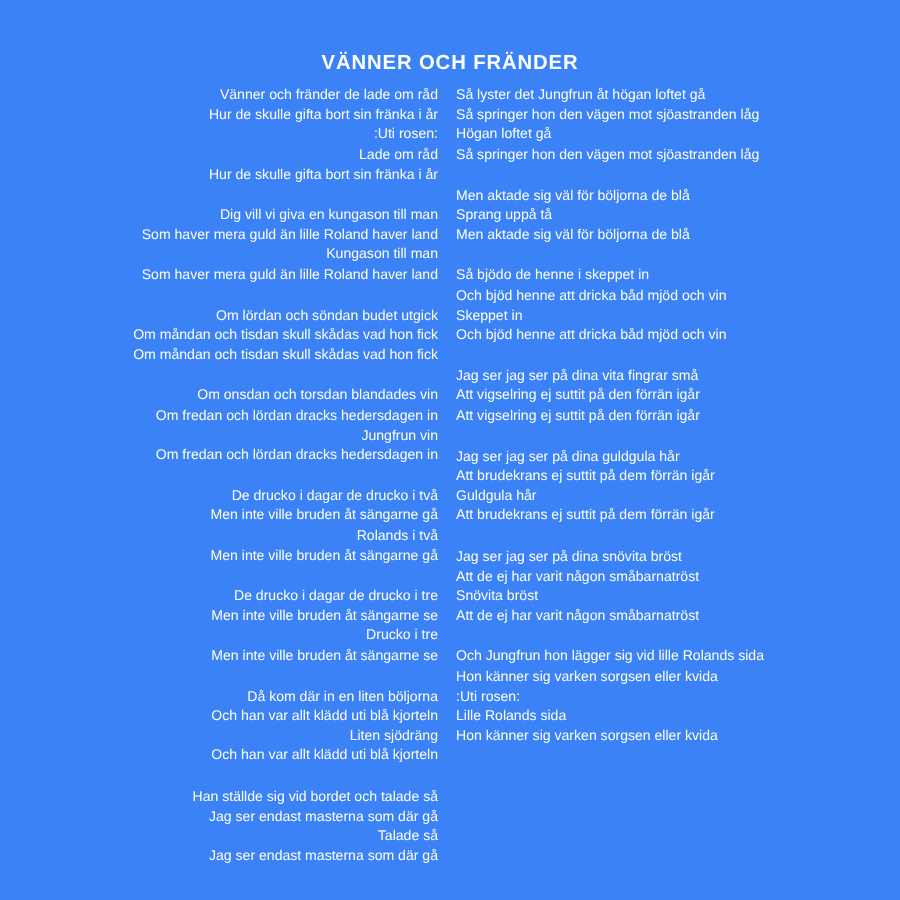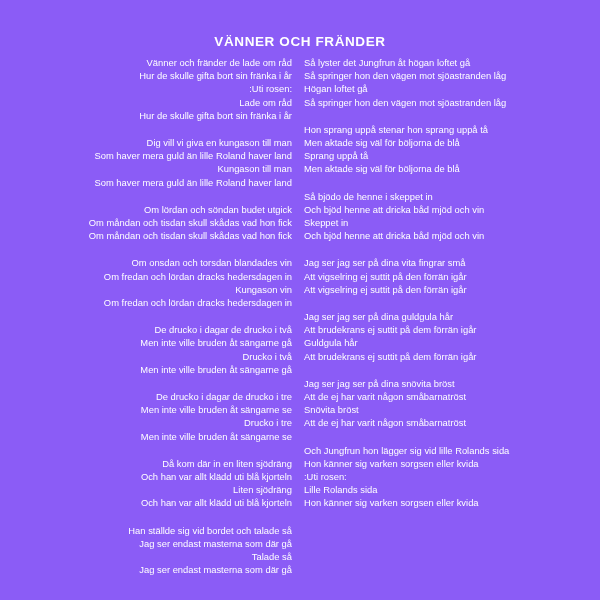--- a/index.html
+++ b/index.html
@@ -10,21 +10,21 @@
     width: 600px;
     height: 600px;
     background: #c4100e;
     font-family: "Liberation Sans", sans-serif;
     overflow: hidden;
   }
   .page {
     position: relative;
     width: 600px;
     height: 600px;
-    background: #8b5cf6;
+    background: #3b82f6;
     box-sizing: border-box;
   }
   .title {
     position: absolute;
     top: 34px;
     left: 0;
     width: 600px;
     text-align: center;
     color: #ffffff;
     font-size: 13.5px;
@@ -88,57 +88,56 @@
           <div class="line">Som haver mera guld än lille Roland haver land</div>
         </div>
         <div class="stanza">
           <div class="line">Om lördan och söndan budet utgick</div>
           <div class="line">Om måndan och tisdan skull skådas vad hon fick</div>
           <div class="line">Om måndan och tisdan skull skådas vad hon fick</div>
         </div>
         <div class="stanza">
           <div class="line">Om onsdan och torsdan blandades vin</div>
           <div class="line">Om fredan och lördan dracks hedersdagen in</div>
-          <div class="line">Kungason vin</div>
+          <div class="line">Jungfrun vin</div>
           <div class="line">Om fredan och lördan dracks hedersdagen in</div>
         </div>
         <div class="stanza">
           <div class="line">De drucko i dagar de drucko i två</div>
           <div class="line">Men inte ville bruden åt sängarne gå</div>
-          <div class="line">Drucko i två</div>
+          <div class="line">Rolands i två</div>
           <div class="line">Men inte ville bruden åt sängarne gå</div>
         </div>
         <div class="stanza">
           <div class="line">De drucko i dagar de drucko i tre</div>
           <div class="line">Men inte ville bruden åt sängarne se</div>
           <div class="line">Drucko i tre</div>
           <div class="line">Men inte ville bruden åt sängarne se</div>
         </div>
         <div class="stanza">
-          <div class="line">Då kom där in en liten sjödräng</div>
+          <div class="line">Då kom där in en liten böljorna</div>
           <div class="line">Och han var allt klädd uti blå kjorteln</div>
           <div class="line">Liten sjödräng</div>
           <div class="line">Och han var allt klädd uti blå kjorteln</div>
         </div>
         <div class="stanza">
           <div class="line">Han ställde sig vid bordet och talade så</div>
           <div class="line">Jag ser endast masterna som där gå</div>
           <div class="line">Talade så</div>
           <div class="line">Jag ser endast masterna som där gå</div>
         </div>
       </div>
     <div class="col col-right">
         <div class="stanza">
           <div class="line">Så lyster det Jungfrun åt högan loftet gå</div>
           <div class="line">Så springer hon den vägen mot sjöastranden låg</div>
           <div class="line">Högan loftet gå</div>
           <div class="line">Så springer hon den vägen mot sjöastranden låg</div>
         </div>
         <div class="stanza">
-          <div class="line">Hon sprang uppå stenar hon sprang uppå tå</div>
           <div class="line">Men aktade sig väl för böljorna de blå</div>
           <div class="line">Sprang uppå tå</div>
           <div class="line">Men aktade sig väl för böljorna de blå</div>
         </div>
         <div class="stanza">
           <div class="line">Så bjödo de henne i skeppet in</div>
           <div class="line">Och bjöd henne att dricka båd mjöd och vin</div>
           <div class="line">Skeppet in</div>
           <div class="line">Och bjöd henne att dricka båd mjöd och vin</div>
         </div>

